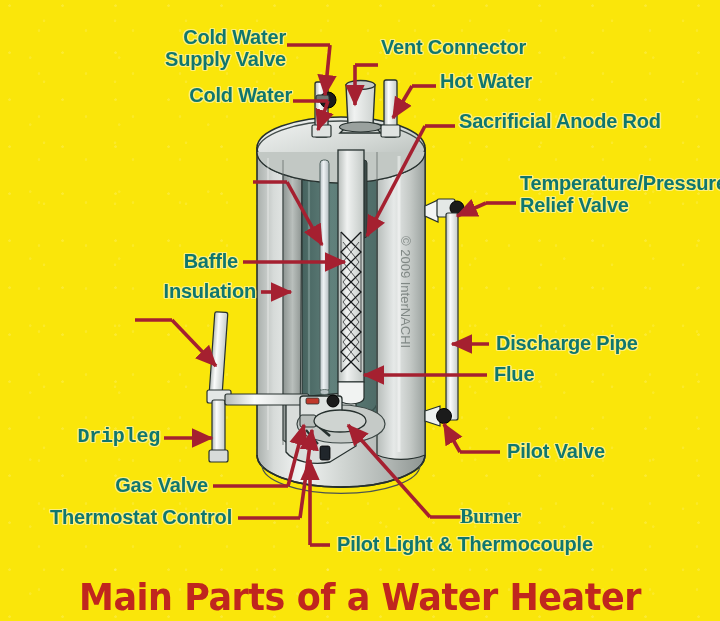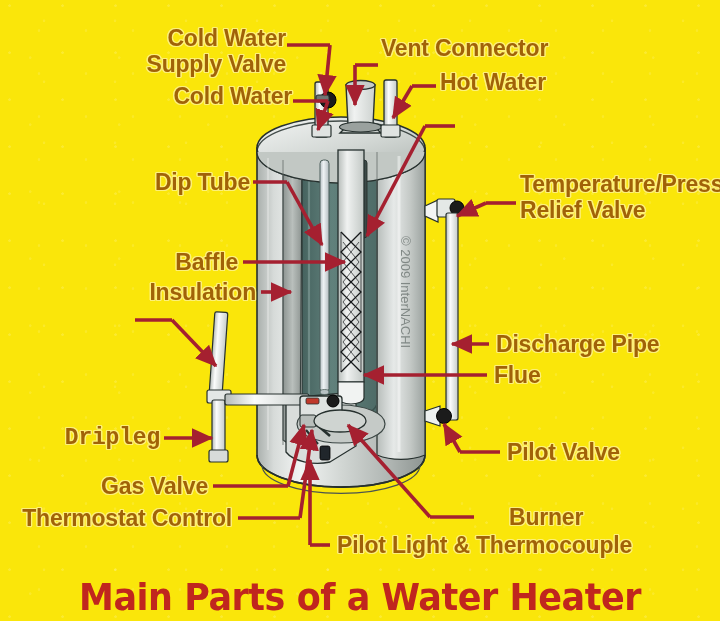--- a/index.html
+++ b/index.html
@@ -30,22 +30,22 @@
   }
   #art {
     position: absolute;
     left: 0;
     top: 0;
     width: 720px;
     height: 621px;
   }
   .label {
     position: absolute;
-    color: #a16207;
-    font-size: 23px;
+    color: #0f766e;
+    font-size: 20px;
     font-weight: 600;
     letter-spacing: -0.2px;
     line-height: 1.12;
     white-space: pre;
     text-shadow:
       1.4px 0 0 #fdf07a, -1.4px 0 0 #fdf07a, 0 1.4px 0 #fdf07a, 0 -1.4px 0 #fdf07a,
       1px 1px 0 #fdf07a, -1px 1px 0 #fdf07a, 1px -1px 0 #fdf07a, -1px -1px 0 #fdf07a;
   }
   .label.right-aligned { text-align: right; }
   #poster-title {
@@ -278,42 +278,42 @@
 
   <div class="label right-aligned" style="left:60px; top:26px; width:226px;">Cold Water
 Supply Valve</div>
 
   <div class="label right-aligned" style="left:80px; top:84px; width:212px;">Cold Water</div>
 
   <div class="label" style="left:381px; top:36px;text-align:right;">Vent Connector</div>
 
   <div class="label" style="left:440px; top:70px;">Hot Water</div>
 
+  <div class="label" style="left:459px; top:110px;">Sacrificial Anode Rod</div>
 
   <div class="label" style="left:520px; top:172px;">Temperature/Pressure
 Relief Valve</div>
 
-  <div class="label right-aligned" style="left:90px; top:170px; width:160px;">Dip Tube</div>
 
   <div class="label right-aligned" style="left:90px; top:250px; width:148px;">Baffle</div>
 
   <div class="label right-aligned" style="left:90px; top:280px; width:166px;">Insulation</div>
 
 
   <div class="label right-aligned" style="left:30px; top:426px; width:130px;font-family:Liberation Mono, monospace;">Dripleg</div>
 
   <div class="label right-aligned" style="left:60px; top:474px; width:148px;">Gas Valve</div>
 
   <div class="label right-aligned" style="left:20px; top:506px; width:212px;">Thermostat Control</div>
 
   <div class="label" style="left:496px; top:332px;">Discharge Pipe</div>
 
   <div class="label" style="left:494px; top:363px;">Flue</div>
 
   <div class="label" style="left:507px; top:440px;">Pilot Valve</div>
 
-  <div class="label" style="left:509px; top:505px;">Burner</div>
+  <div class="label" style="left:460px; top:505px;font-family:Liberation Serif, serif;">Burner</div>
 
   <div class="label" style="left:337px; top:533px;">Pilot Light &amp; Thermocouple</div>
 
   <div id="poster-title">Main Parts of a Water Heater</div>
 
 </div>
 
 </body></html>

